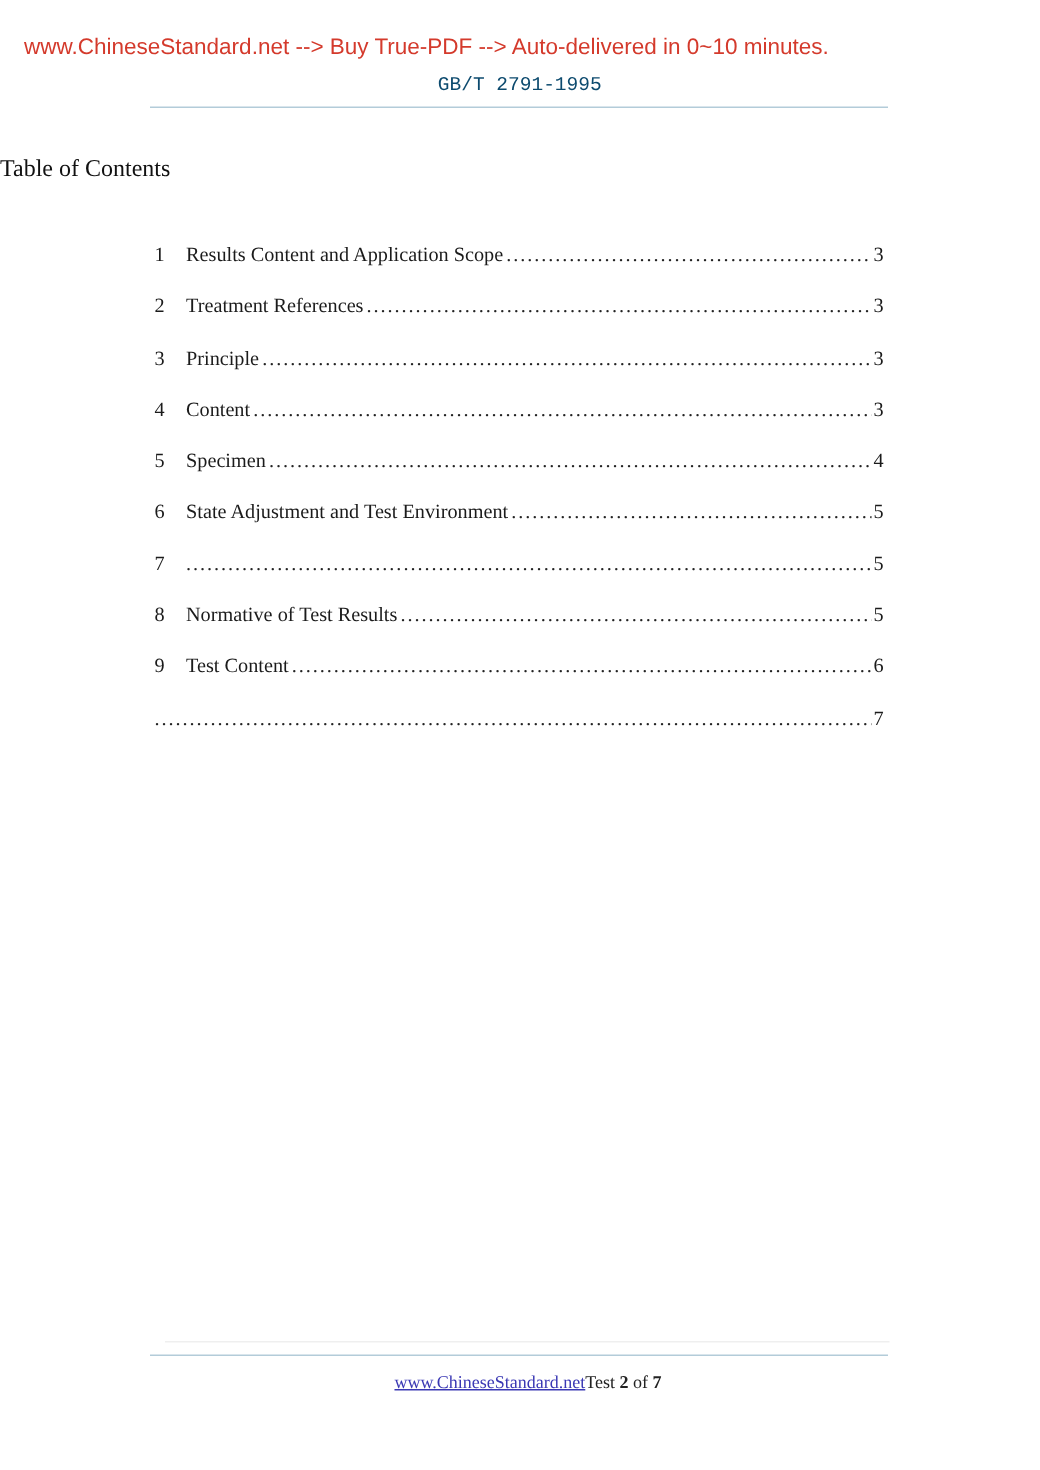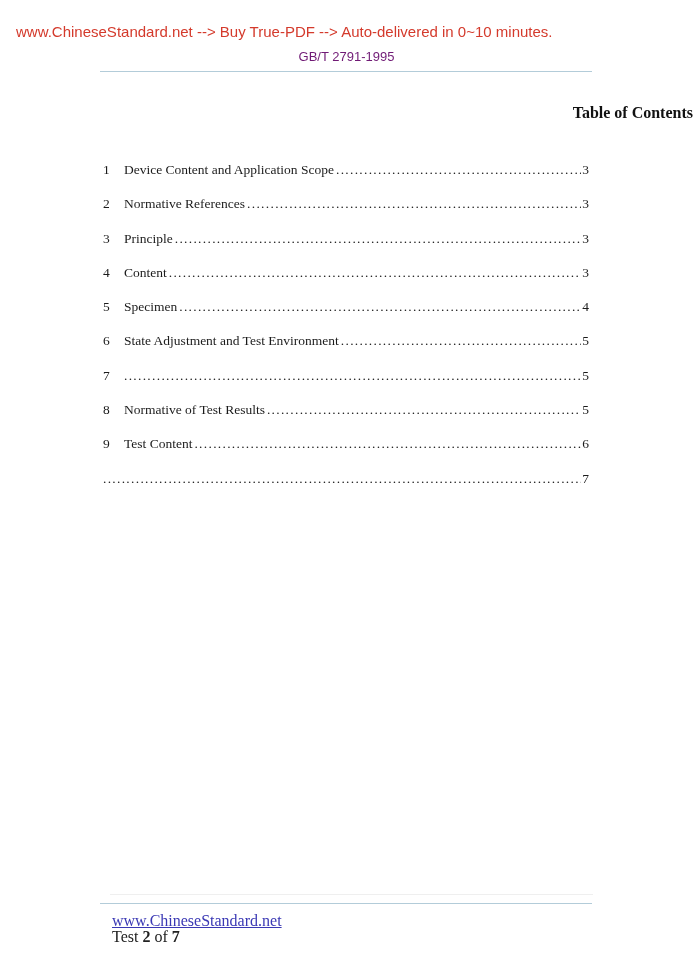--- a/index.html
+++ b/index.html
@@ -20,40 +20,40 @@
     font-size: 15px;
     line-height: 17px;
     color: var(--promo-red, #d43a2c);
     white-space: nowrap;
   }
   .doc-number {
     position: absolute;
     top: 49px;
     left: 0; right: 0;
     text-align: center;
-    font-family: Liberation Sans, sans-serif;
+    font-family: Liberation Mono, monospace;
     font-size: 13px;
     line-height: 15px;
-    color: #701a75;
+    color: #0c4a6e;
   }
   .rule {
     position: absolute;
     height: 0;
     border-top: 1px solid var(--rule-blue, #b3ccd9);
   }
   .rule-top   { top: 71px;  left: 100px; width: 492px; }
   .rule-faint { top: 894px; left: 110px; width: 483px; border-top-color: #efefef; }
   .rule-bottom{ top: 903px; left: 100px; width: 492px; }
   .page-title {
     position: absolute;
     top: 104px;
     left: 0; right: 0;
-    text-align: right;
+    text-align: left;
     font-size: 16px;
-    font-weight: bold;
+    font-weight: normal;
     color: #111111;
   }
   .toc {
     position: absolute;
     top: 153px;
     left: 103px;
     width: 486px;
     font-size: 13.5px;
   }
   .toc-row {
@@ -75,26 +75,25 @@
     letter-spacing: 1.3px;
     color: #222222;
   }
   .toc-page { flex: 0 0 auto; padding-left: 1px; }
   .footer {
     position: absolute;
     top: 913px;
     left: 100px;
     width: 492px;
     display: flex;
-    justify-content: flex-start;
+    justify-content: center;
     align-items: baseline;
-    font-size: 16px;
+    font-size: 12px;
     line-height: 16px;
     color: #222222;
-    flex-direction: column;
   }
   .footer-link {
     margin-left: 12px;
     color: var(--link-blue, #3a38b4);
     text-decoration: underline;
     cursor: pointer;
   }
   .page-indicator b { font-weight: bold; }
 </style>
 </head>
@@ -102,28 +101,28 @@
 
 <div class="promo">www.ChineseStandard.net --&gt; Buy True-PDF --&gt; Auto-delivered in 0~10 minutes.</div>
 <div class="doc-number">GB/T 2791-1995</div>
 <div class="rule rule-top"></div>
 
 <div class="page-title">Table of Contents</div>
 
 <div class="toc">
   <div class="toc-row">
     <span class="toc-num">1</span>
-    <span class="toc-label">Device Content and Application Scope</span>
+    <span class="toc-label">Results Content and Application Scope</span>
     <span class="toc-dots">........................................................................................................................................................................................................</span>
     <span class="toc-page">3</span>
   </div>
 
   <div class="toc-row">
     <span class="toc-num">2</span>
-    <span class="toc-label">Normative References</span>
+    <span class="toc-label">Treatment References</span>
     <span class="toc-dots">........................................................................................................................................................................................................</span>
     <span class="toc-page">3</span>
   </div>
 
   <div class="toc-row">
     <span class="toc-num">3</span>
     <span class="toc-label">Principle</span>
     <span class="toc-dots">........................................................................................................................................................................................................</span>
     <span class="toc-page">3</span>
   </div>

